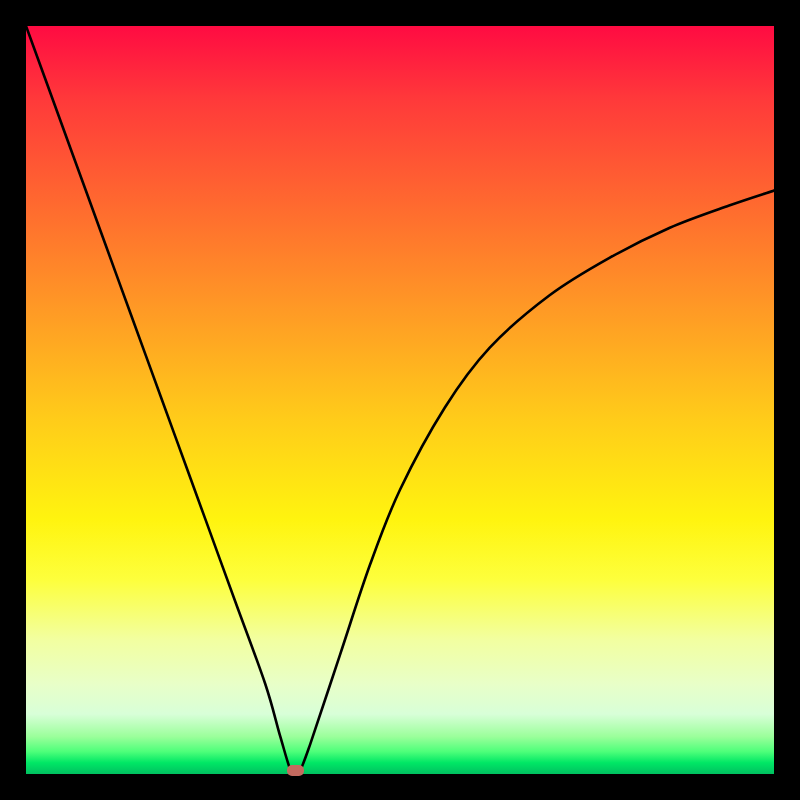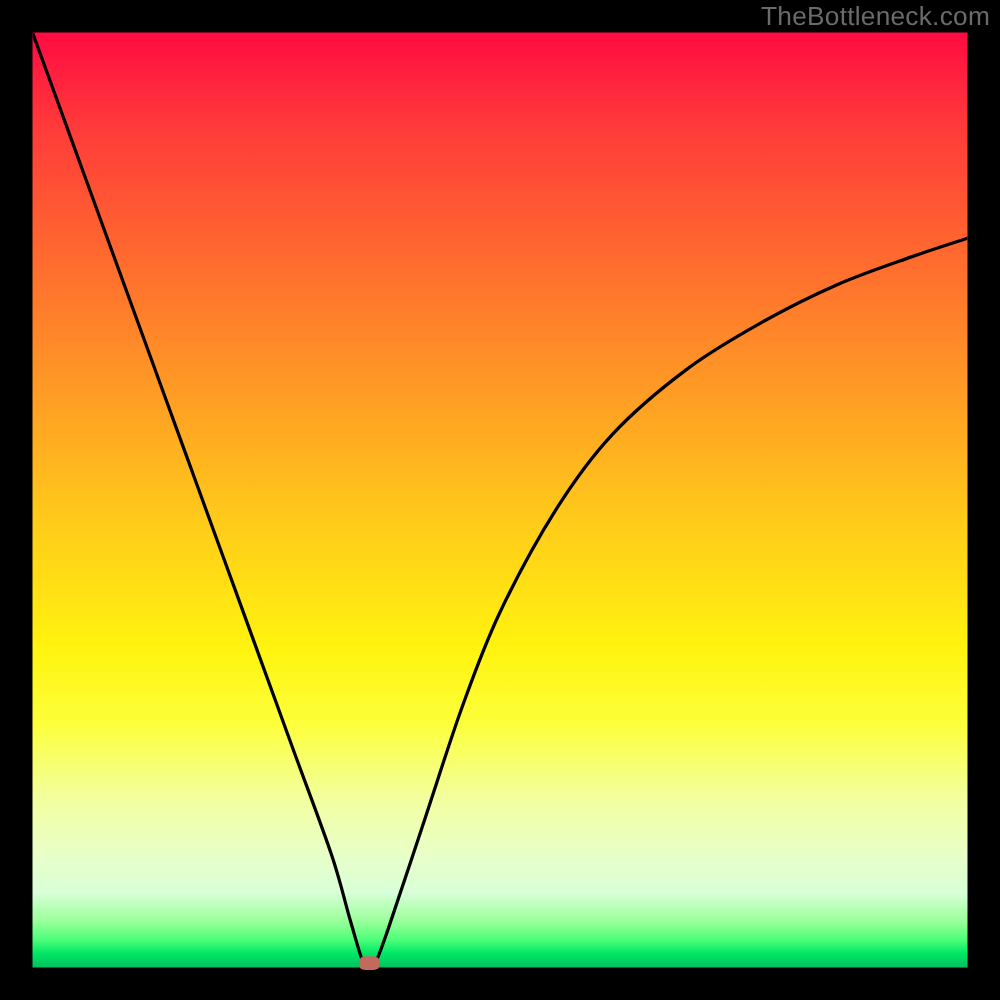--- a/index.html
+++ b/index.html
@@ -74,15 +74,14 @@
   <div class="plot-area">
 
     <svg class="curve" viewBox="0 0 748 748" preserveAspectRatio="none">
       <path id="curve-path" fill="none" stroke="#000" stroke-width="2.6" stroke-linecap="round" stroke-linejoin="round" d="M 0.00 0.00 C 4.99 13.71, 19.95 54.85, 29.92 82.28 C 39.89 109.71, 49.87 137.13, 59.84 164.56 C 69.81 191.99, 79.79 219.41, 89.76 246.84 C 99.73 274.27, 109.71 301.69, 119.68 329.12 C 129.65 356.55, 139.63 383.97, 149.60 411.40 C 159.57 438.83, 169.55 466.25, 179.52 493.68 C 189.49 521.11, 199.47 548.53, 209.44 575.96 C 219.41 603.39, 231.88 635.80, 239.36 658.24 C 246.84 680.68, 249.96 695.89, 254.32 710.60 C 258.68 725.31, 262.42 740.52, 265.54 746.50 C 268.66 752.49, 269.90 751.24, 273.02 746.50 C 276.14 741.77, 277.38 737.78, 284.24 718.08 C 291.10 698.38, 304.19 658.24, 314.16 628.32 C 324.13 598.40, 334.11 565.99, 344.08 538.56 C 354.05 511.13, 361.53 489.94, 374.00 463.76 C 386.47 437.58, 403.92 405.17, 418.88 381.48 C 433.84 357.79, 446.31 340.34, 463.76 321.64 C 481.21 302.94, 503.65 284.24, 523.60 269.28 C 543.55 254.32, 563.49 243.10, 583.44 231.88 C 603.39 220.66, 623.33 210.69, 643.28 201.96 C 663.23 193.23, 685.67 185.75, 703.12 179.52 C 720.57 173.29, 740.52 167.05, 748.00 164.56"></path>
     </svg>
 
     <div class="marker" id="marker" style="left: 260.78px; top: 738.76px; background: rgb(195, 106, 95);"></div>
 
   </div>
 
-  <div class="watermark">TheBottleneck.com</div>
 
 </div>
 
 </body></html>

